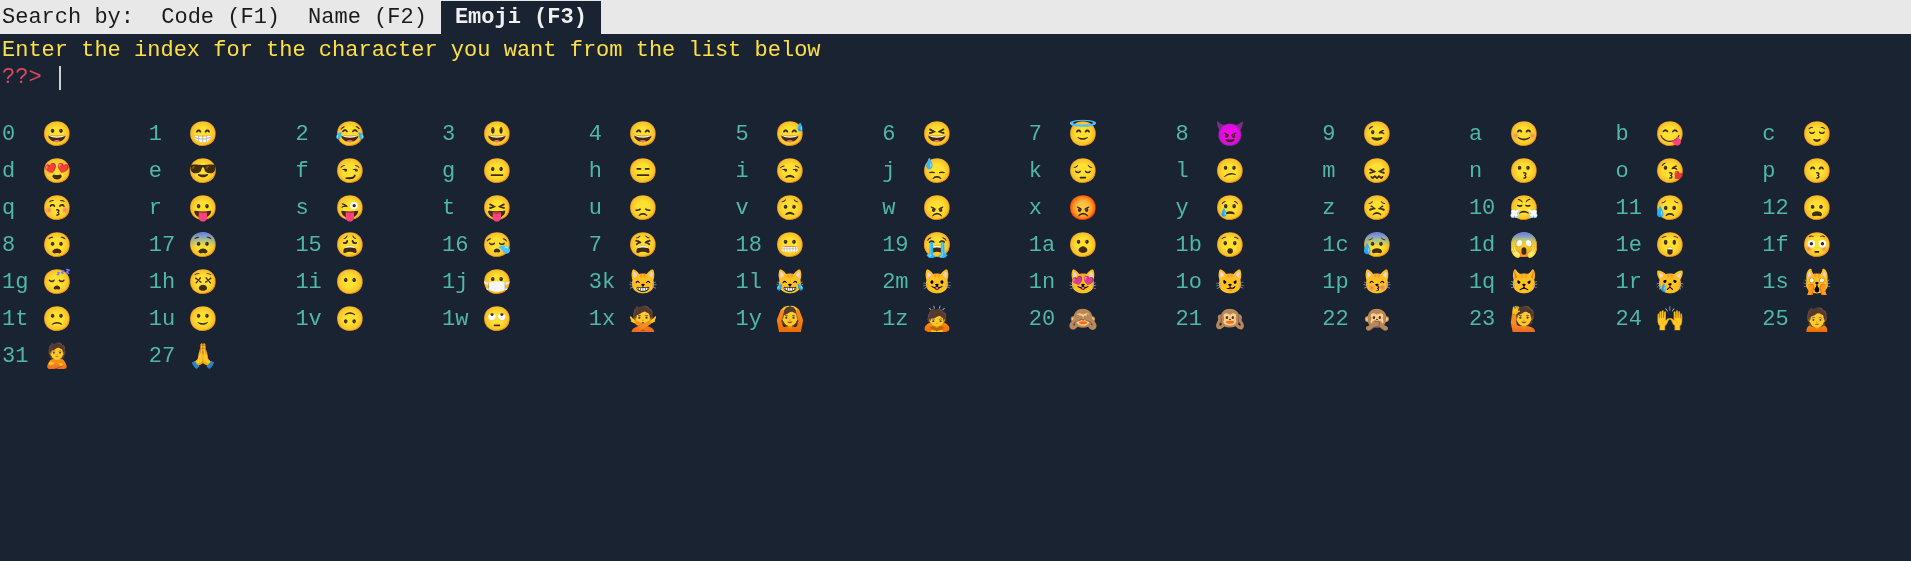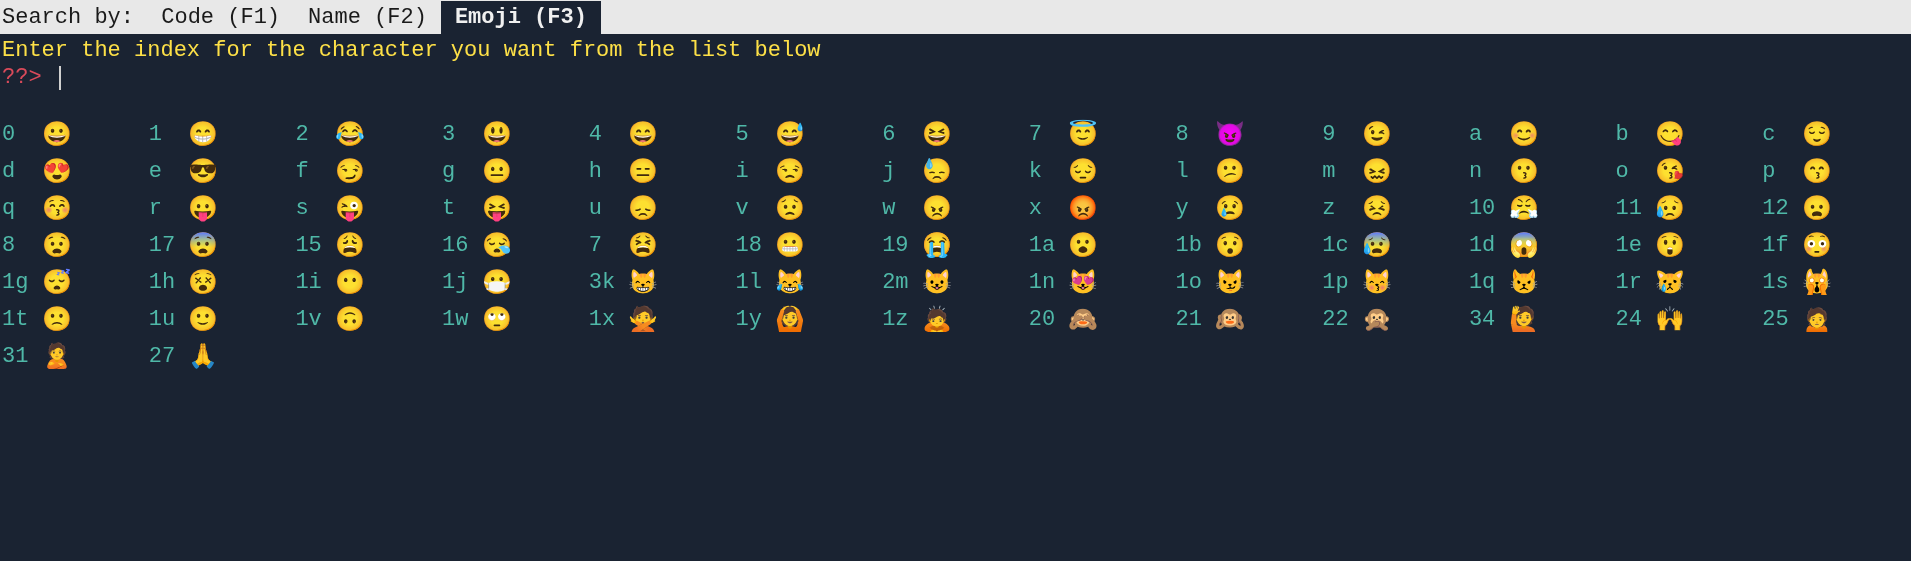--- a/index.html
+++ b/index.html
@@ -389,21 +389,21 @@
     </div>
     <div class="emoji-cell">
       <span class="emoji-index">21</span>
       <span class="emoji-char">🙉</span>
     </div>
     <div class="emoji-cell">
       <span class="emoji-index">22</span>
       <span class="emoji-char">🙊</span>
     </div>
     <div class="emoji-cell">
-      <span class="emoji-index">34</span>
+      <span class="emoji-index">23</span>
       <span class="emoji-char">🙋</span>
     </div>
     <div class="emoji-cell">
       <span class="emoji-index">24</span>
       <span class="emoji-char">🙌</span>
     </div>
     <div class="emoji-cell">
       <span class="emoji-index">25</span>
       <span class="emoji-char">🙍</span>
     </div>

